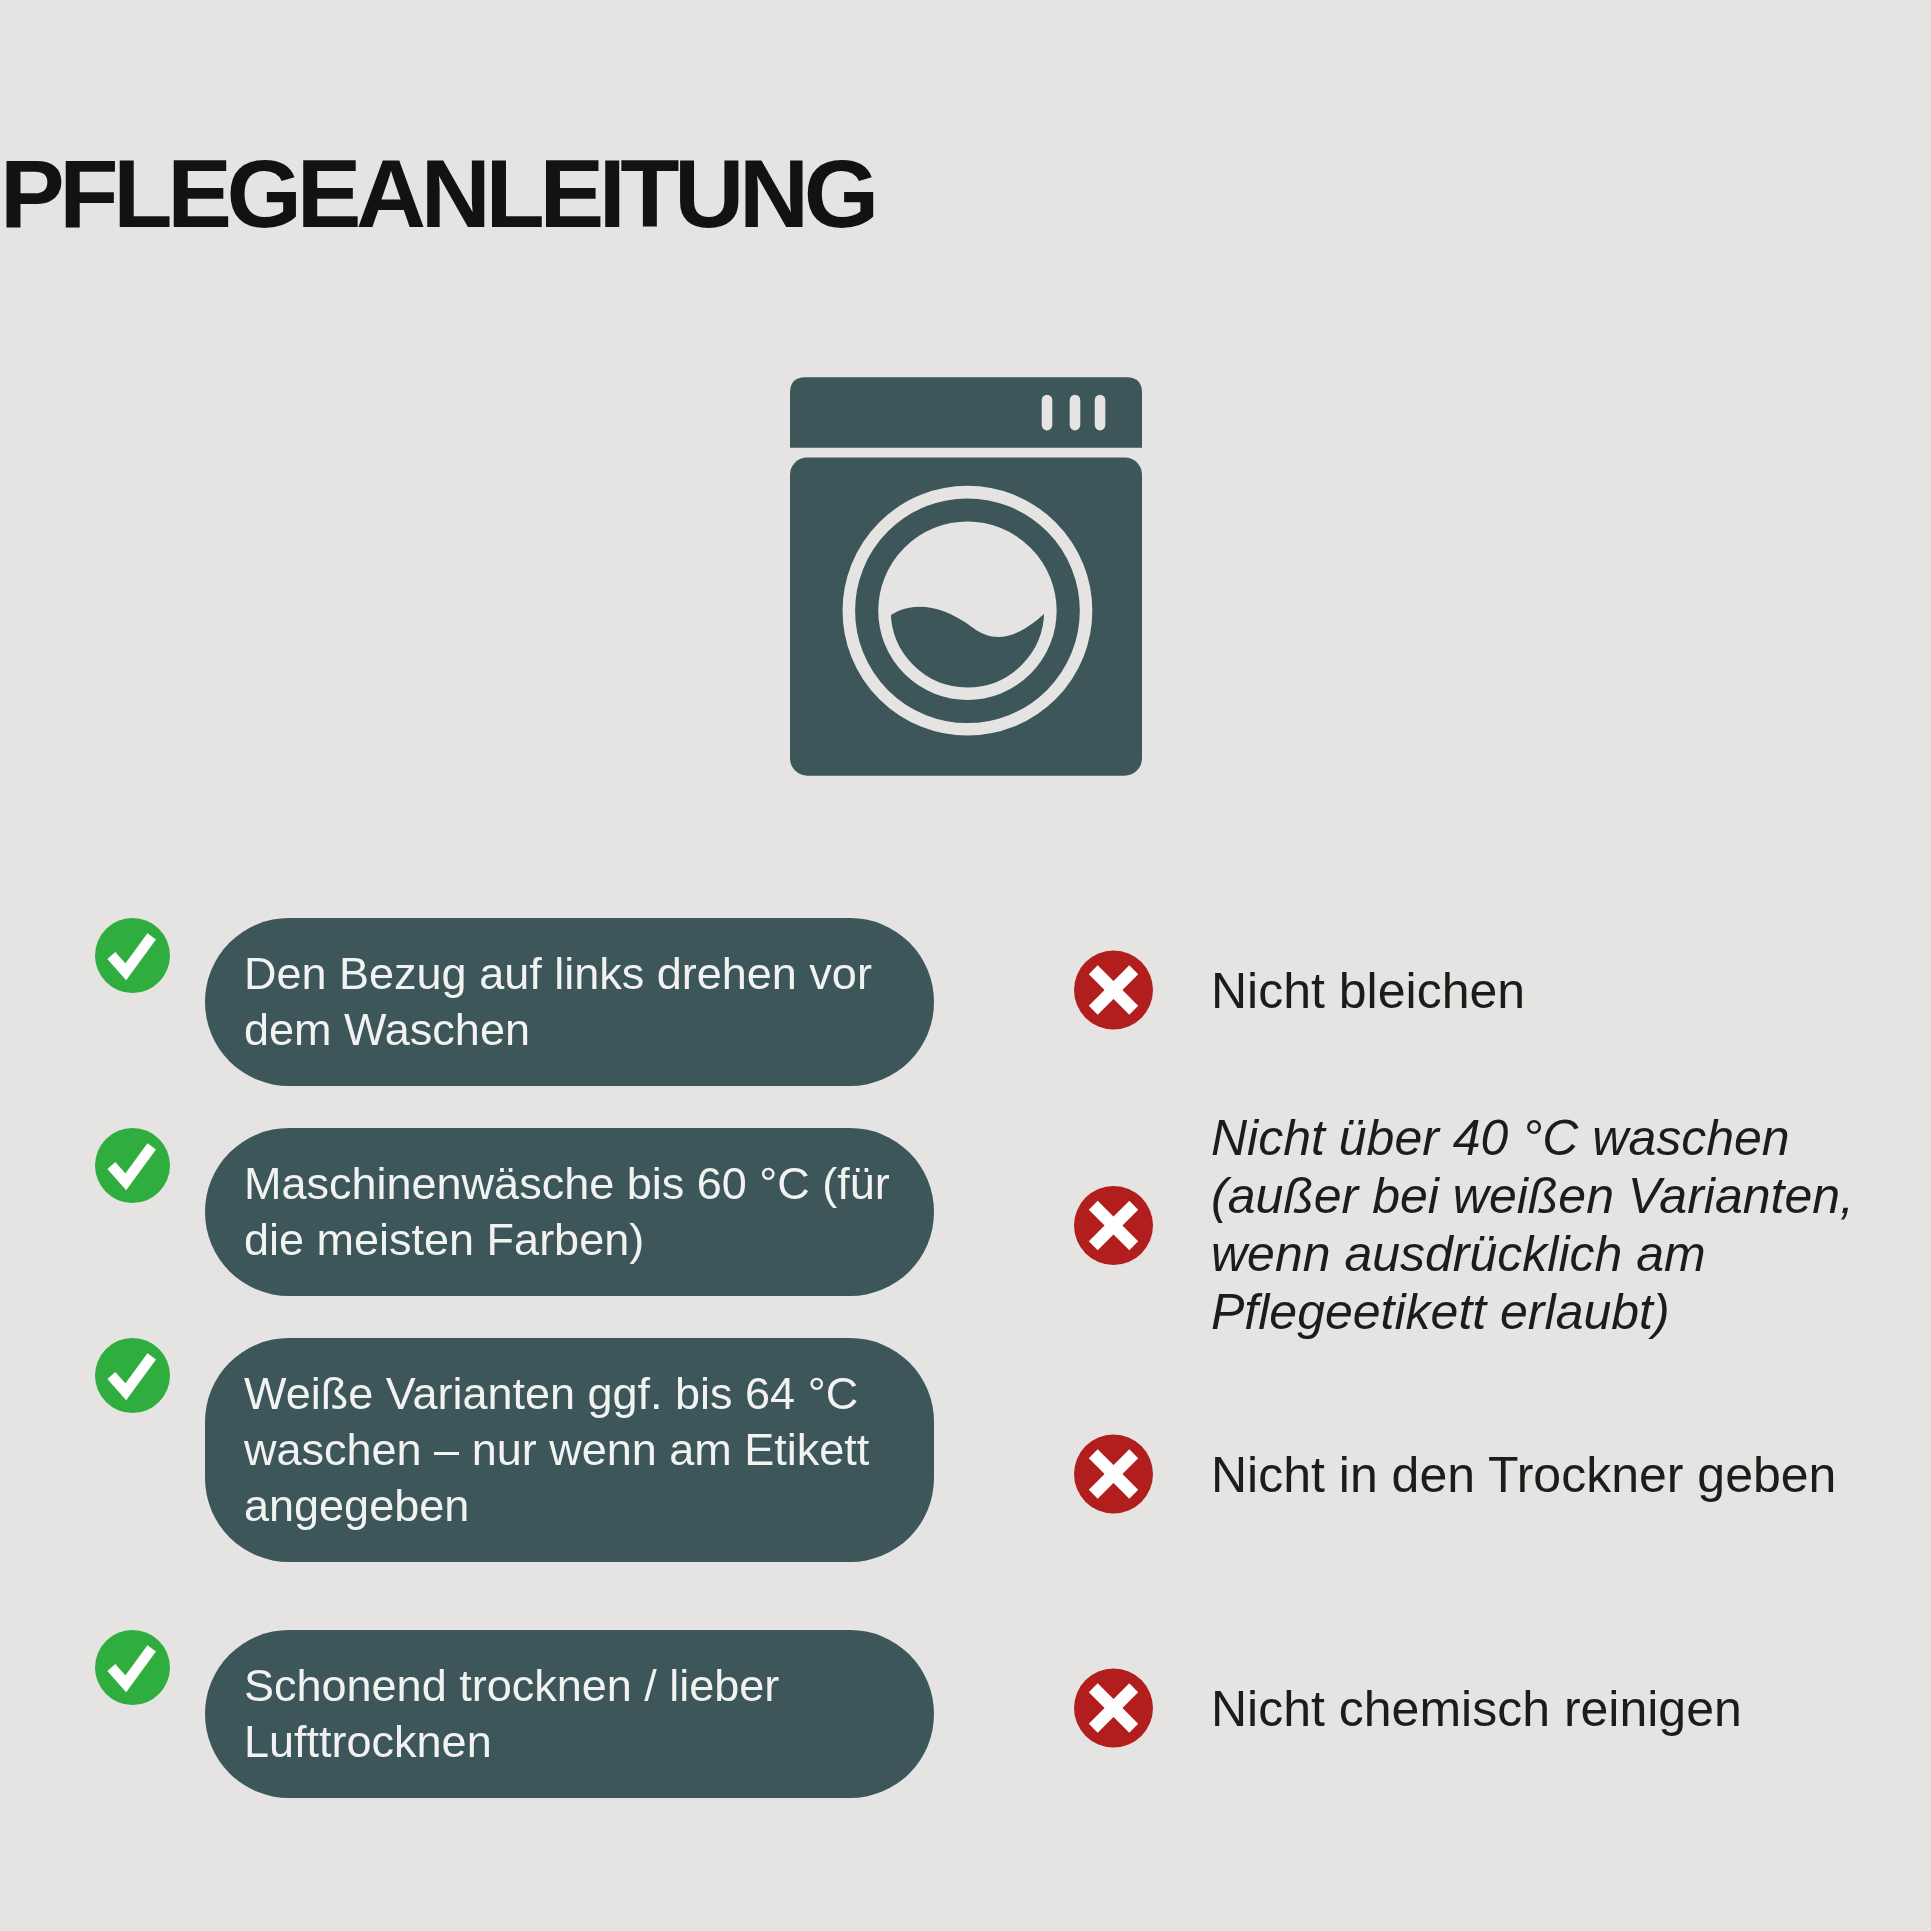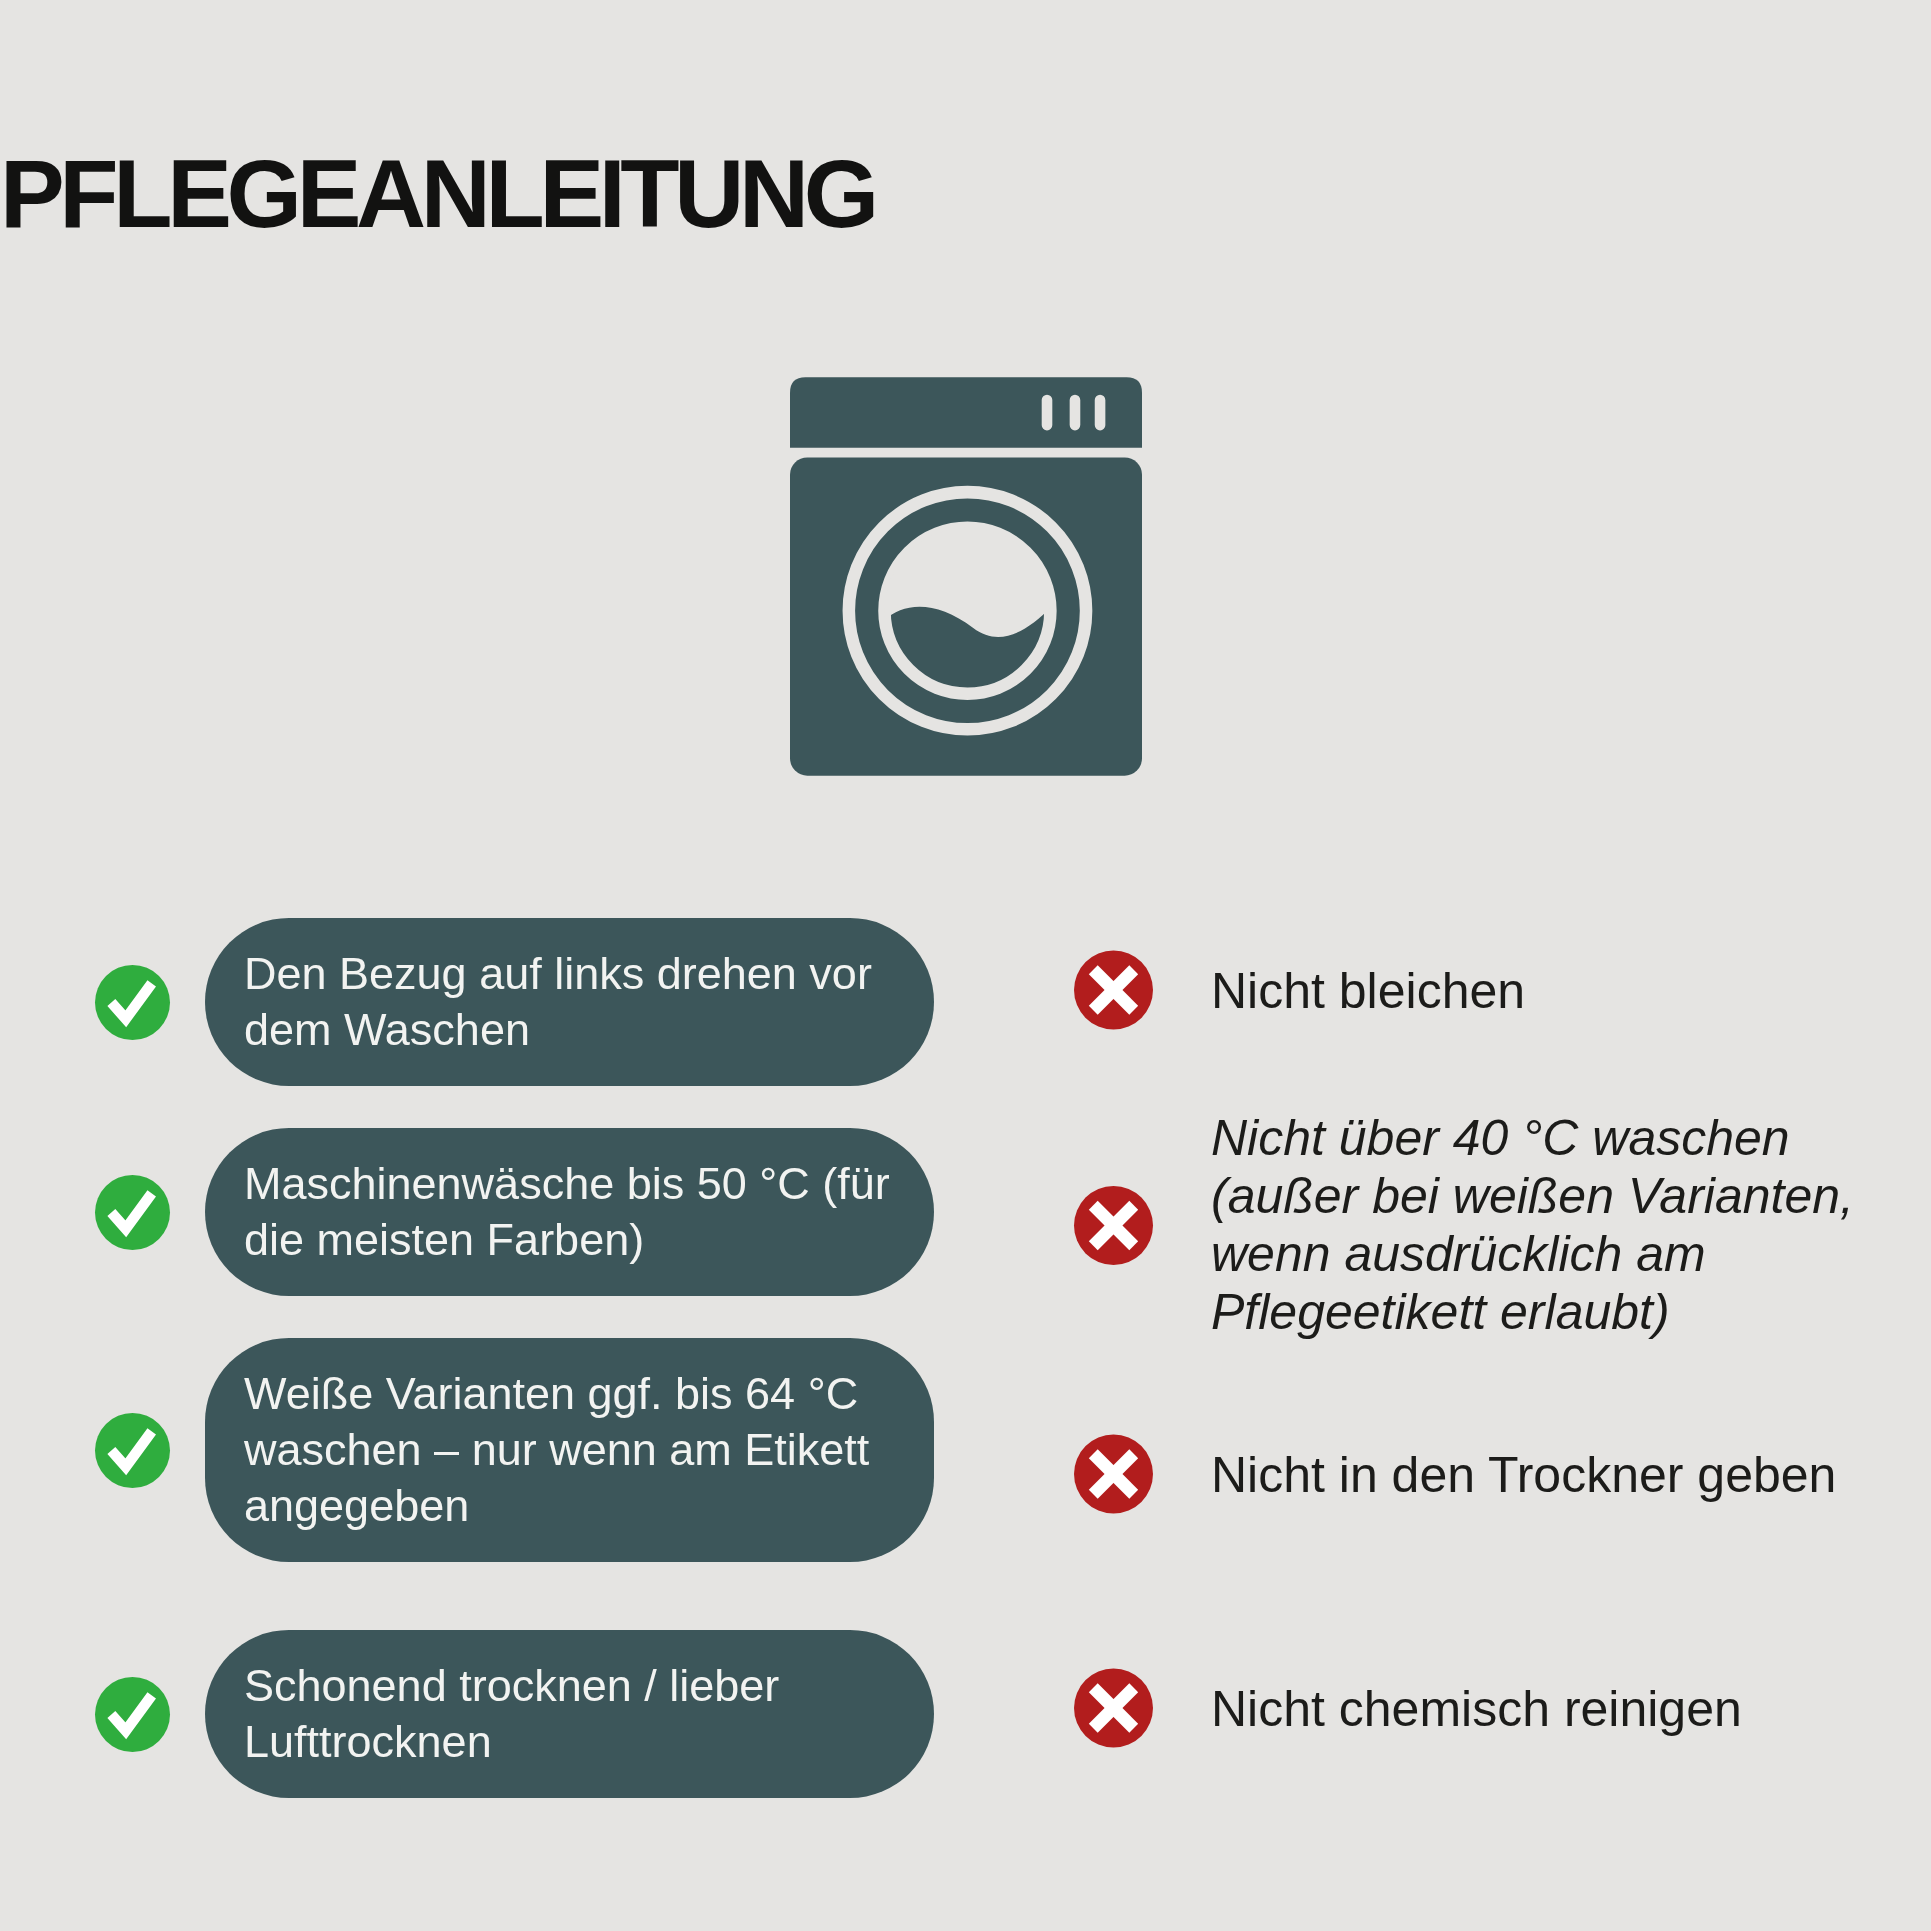--- a/index.html
+++ b/index.html
@@ -10,21 +10,21 @@
   }
   .page-title{
     margin:0;padding-top:145px;
     text-align:left;
     font-size:97px;line-height:1;font-weight:bold;
     letter-spacing:-0.055em;
     color:#121211;
   }
   .machine-icon{display:block;margin:135px auto 0;}
   .rows{position:relative;margin-top:142px;}
-  .do-row{display:flex;align-items:center;margin:0 0 42px 95px;}
+  .do-row{display:flex;margin:0 0 42px 95px;}
   .do-row.gap-lg{margin-bottom:68px;}
   .badge{
     width:75px;height:75px;border-radius:50%;
     background:#2fad3e;flex:none;
     display:flex;align-items:center;justify-content:center;
   }
   .badge-red{
     width:79px;height:79px;border-radius:50%;
     background:#b21d1d;flex:none;
     display:flex;align-items:center;justify-content:center;
@@ -93,21 +93,21 @@
     </div>
   </div>
 
   <div class="do-row">
     <div class="badge">
       <svg width="75" height="75" viewBox="0 0 78 78">
           <polyline points="17,39 32,56 59,19" fill="none" stroke="#ffffff" stroke-width="11"></polyline>
         </svg>
     </div>
     <div class="pill">
-      <span class="pill-text">Maschinenwäsche bis 50 °C (für
+      <span class="pill-text">Maschinenwäsche bis 60 °C (für
 die meisten Farben)</span>
     </div>
   </div>
 
   <div class="do-row gap-lg">
     <div class="badge">
       <svg width="75" height="75" viewBox="0 0 78 78">
           <polyline points="17,39 32,56 59,19" fill="none" stroke="#ffffff" stroke-width="11"></polyline>
         </svg>
     </div>

